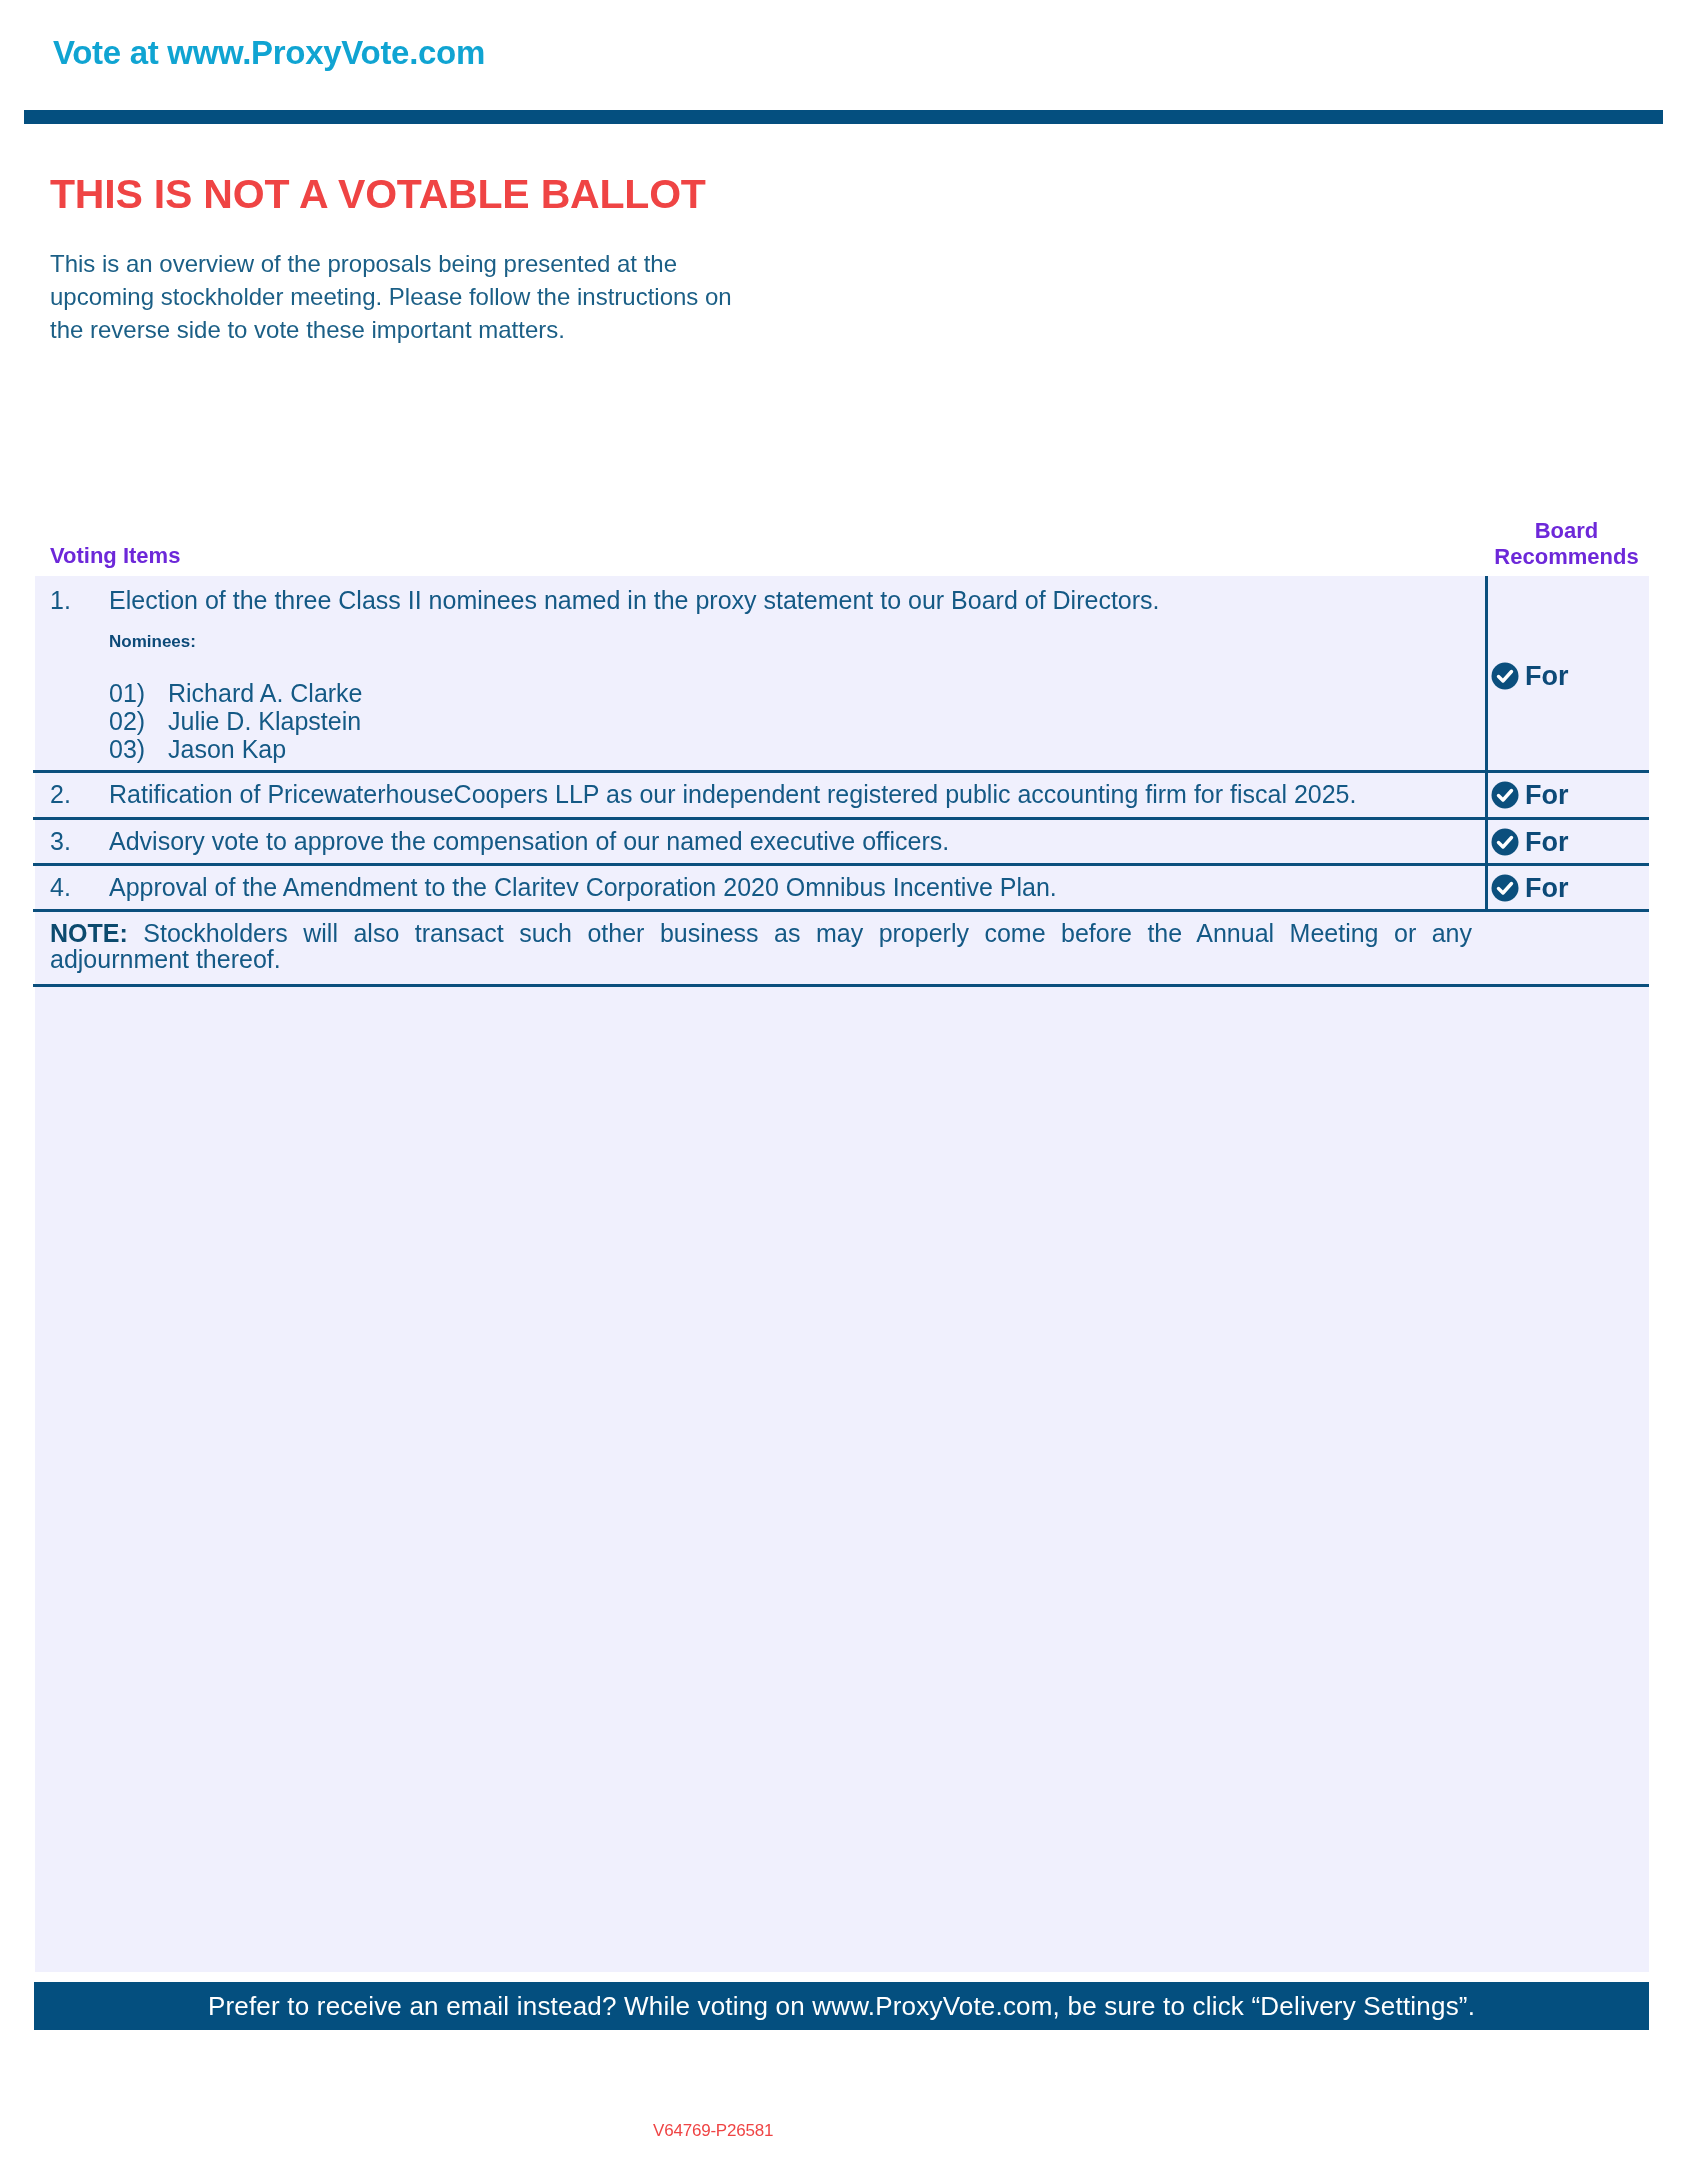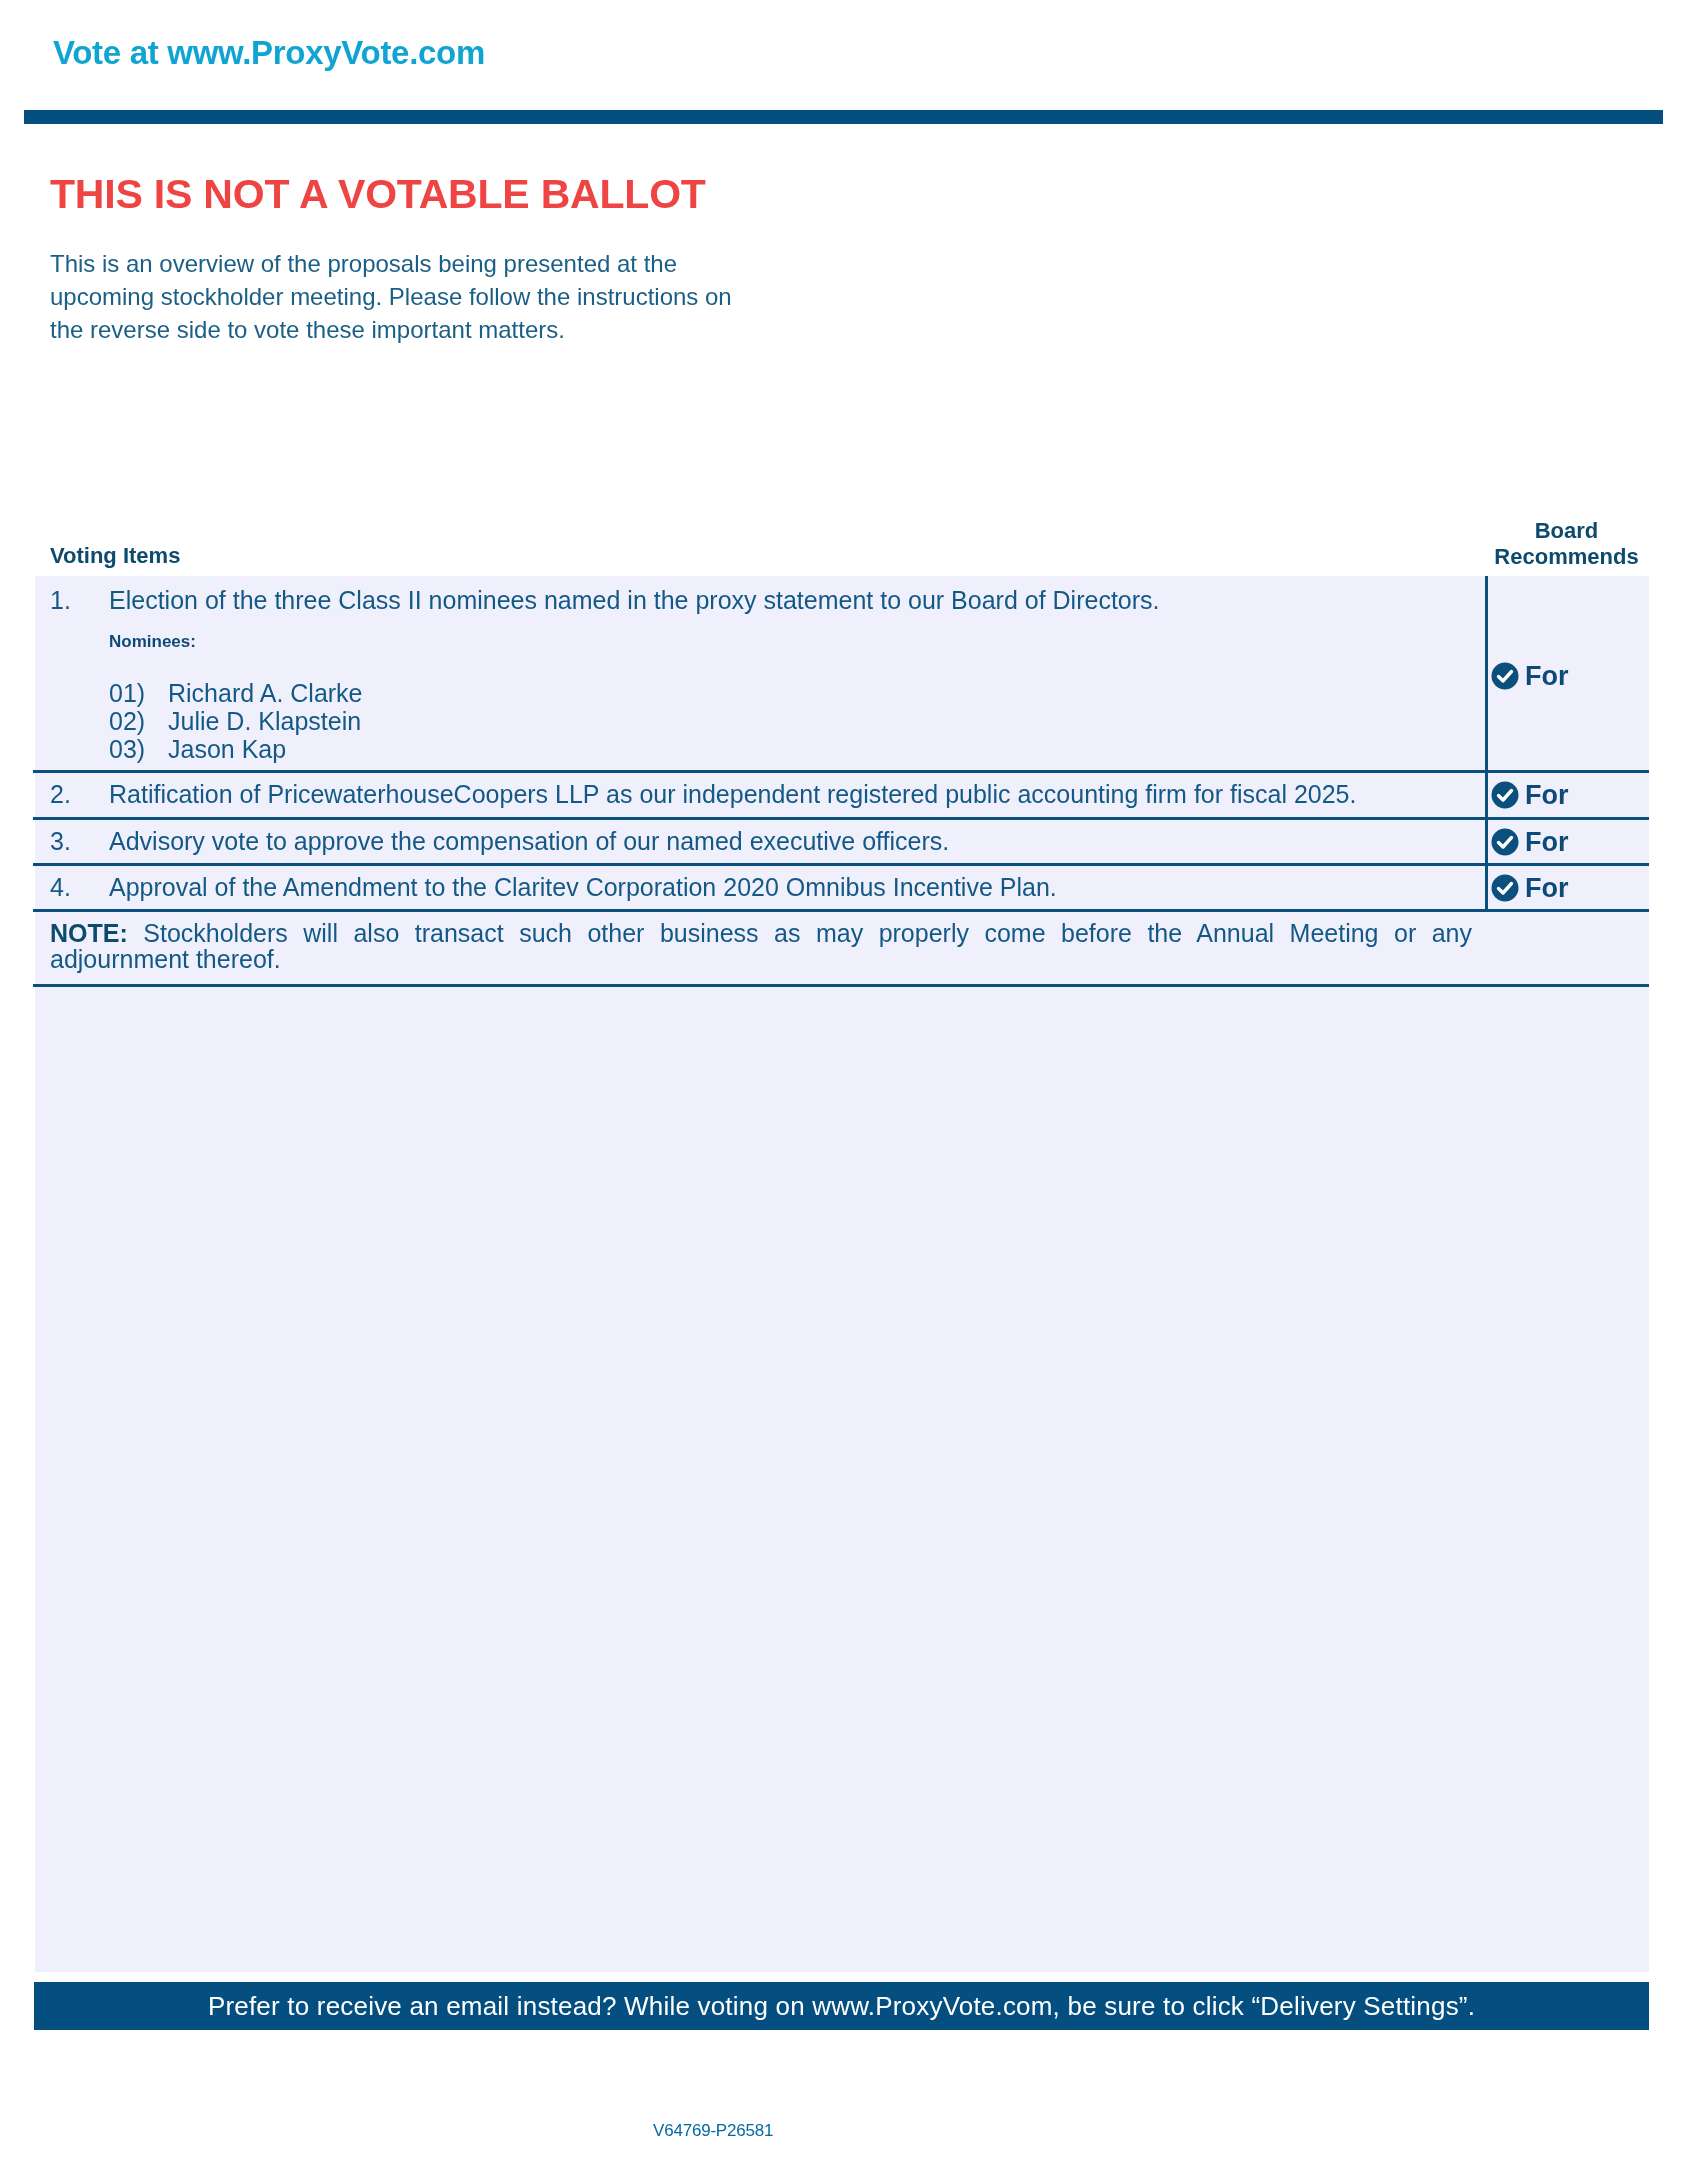--- a/index.html
+++ b/index.html
@@ -18,21 +18,21 @@
   .header-bar {
     left: 24px; top: 110px; width: 1639px; height: 14px; background: #044f7f;
   }
   .title {
     left: 50px; top: 171px; font-size: 41px; font-weight: bold; color: #ef4444;
     letter-spacing: -0.2px; white-space: nowrap;
   }
   .intro { left: 50px; top: 247px; font-size: 24px; color: #1b5f86; line-height: 33px; }
   .intro span { display: block; white-space: nowrap; }
   .col-head {
-    font-size: 22px; font-weight: bold; color: #0c4a6e; white-space: nowrap;
+    font-size: 22px; font-weight: bold; color: #6d28d9; white-space: nowrap;
   }
   .voting-items-head { left: 50px; top: 543px; }
   .board-head { left: 1485px; width: 163px; top: 518px; text-align: center; line-height: 26px; }
   .board-head span { display: block; }
 
   .panel {
     left: 35px; top: 576px; width: 1614px; height: 1396px; background: #f0f0fd;
   }
   .hline { position: absolute; left: 33px; width: 1616px; height: 3px; background: #0b4f7d; }
   .vline { position: absolute; left: 1485px; width: 3px; top: 576px; height: 335px; background: #0b4f7d; }
@@ -53,21 +53,21 @@
     position: absolute; left: 50px; top: 920px; width: 1422px; font-size: 25px; color: #145985;
     line-height: 26px; text-align: justify; text-align-last: left;
   }
   .note b { color: #0c4a6e; }
 
   .footer-banner {
     left: 34px; top: 1982px; width: 1615px; height: 48px; background: #044f7f;
     display: flex; align-items: center; justify-content: center;
   }
   .footer-banner span { color: #ffffff; font-size: 26px; letter-spacing: 0.2px; white-space: nowrap; font-weight: 500; }
-  .job-code { left: 653px; top: 2121px; font-size: 17px; color: #0369a1; letter-spacing: -0.2px; }
+  .job-code { left: 653px; top: 2121px; font-size: 17px; color: #ef4444; letter-spacing: -0.2px; }
 </style>
 </head>
 <body>
 
 <div class="abs header-url">Vote at www.ProxyVote.com</div>
 <div class="abs header-bar"></div>
 
 <div class="abs title">THIS IS NOT A VOTABLE BALLOT</div>
 <div class="abs intro">
   <span>This is an overview of the proposals being presented at the</span>

